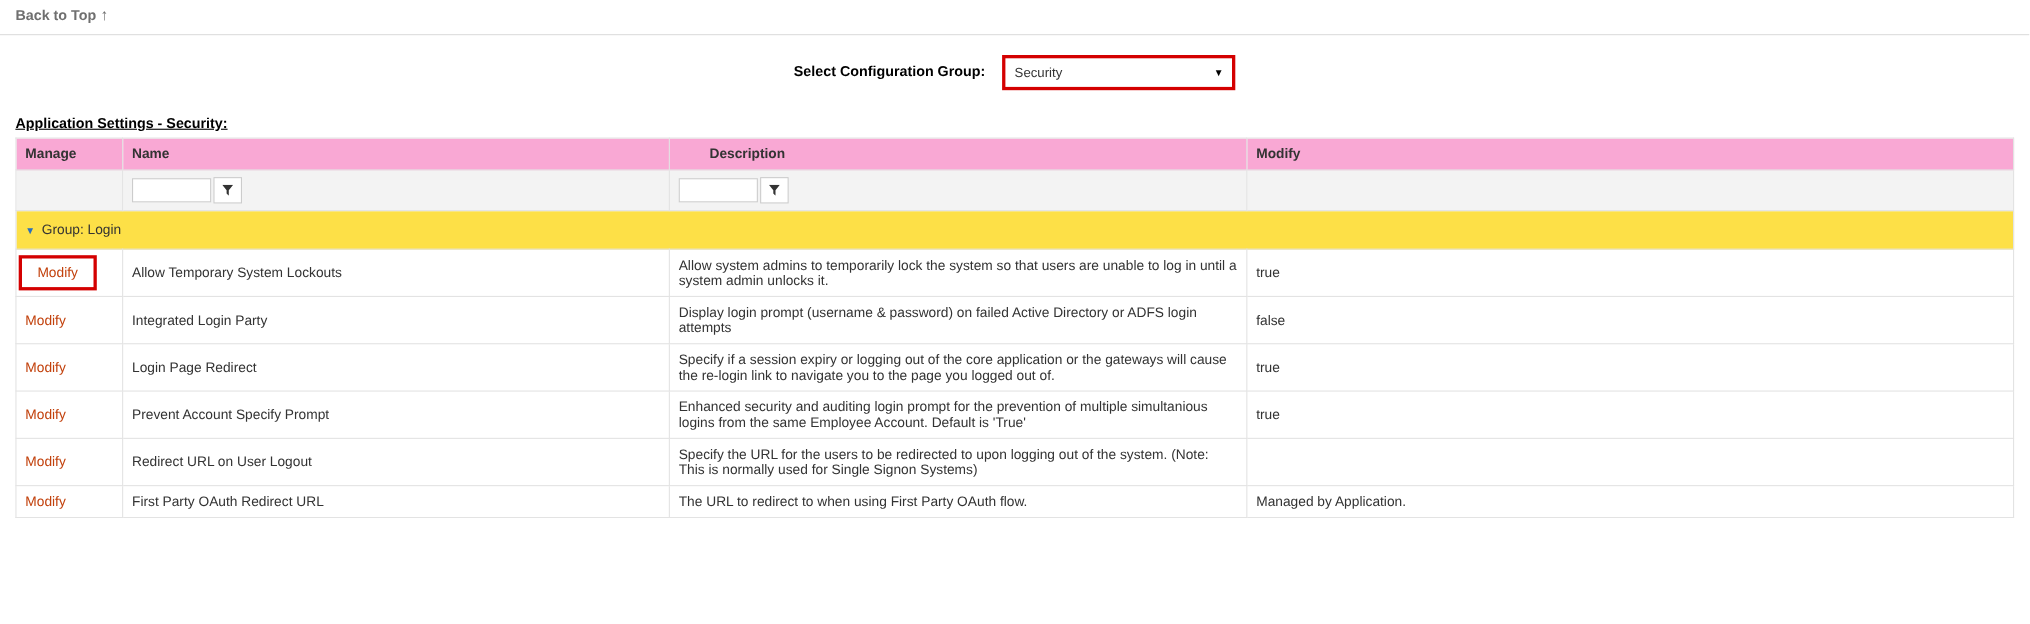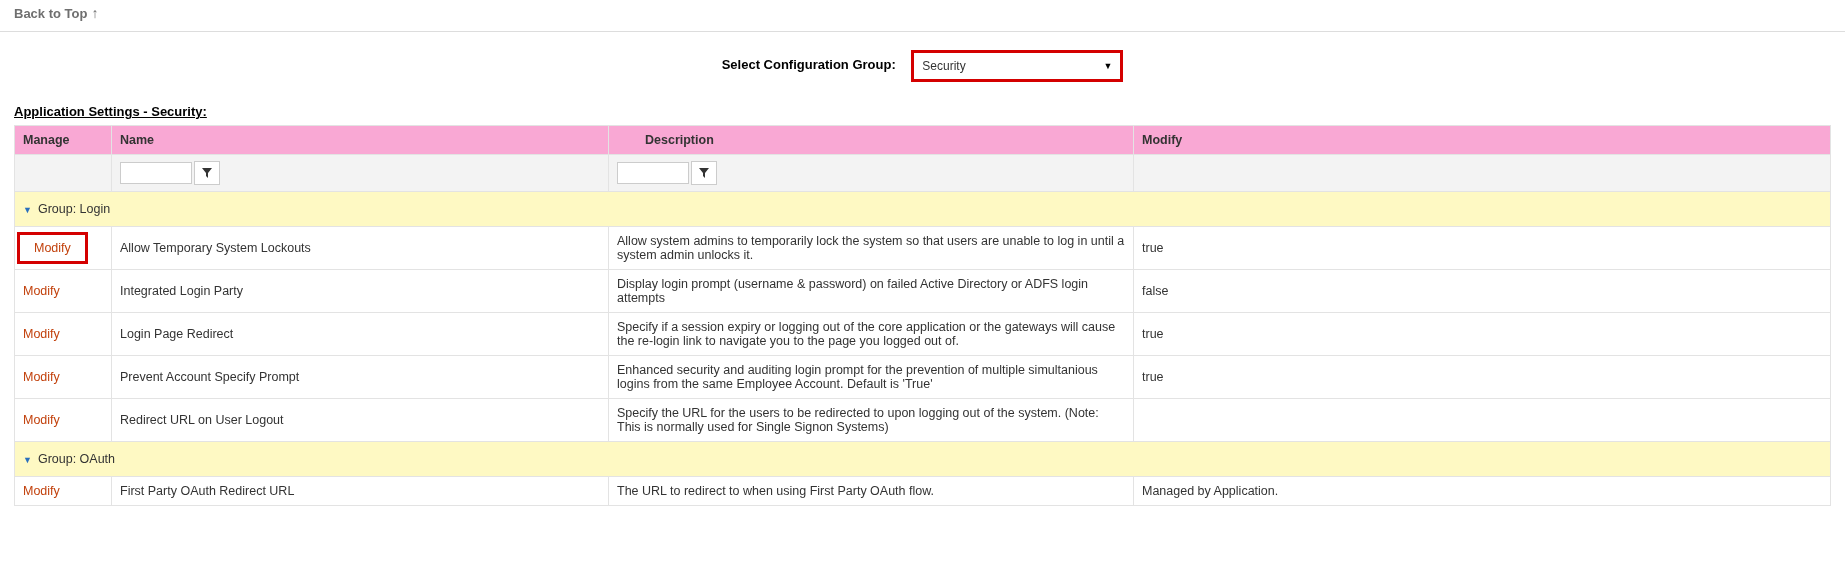--- a/index.html
+++ b/index.html
@@ -14,21 +14,21 @@
 .section-title{font-weight:bold;text-decoration:underline;font-size:13px;color:#000;padding:0 14px 6px 14px;}
 table{border-collapse:collapse;width:calc(100% - 28px);margin:0 14px;font-size:12.5px;}
 th{background:#f9a8d4;text-align:left;font-weight:bold;color:#333;border:1px solid #e3e3e3;padding:7px 8px;}
 td{border:1px solid #e3e3e3;padding:7px 8px;vertical-align:middle;color:#333;}
 .filter-row td{background:#f3f3f3;}
 .filter-cell{padding:6px 8px;}
 .filter-wrap{display:inline-flex;align-items:center;gap:0;}
 .filter-input{width:62px;height:20px;border:1px solid #ccc;font-size:12px;padding:0 4px;background:#fff;}
 .filter-btn{width:24px;height:22px;border:1px solid #ccc;background:#fff;display:inline-flex;align-items:center;justify-content:center;cursor:pointer;margin-left:2px;}
 .filter-btn svg{width:10px;height:10px;}
-.group-row td{background:#fef9c3;font-size:12.5px;color:#333;padding:10px 8px;}
+.group-row td{background:#fde047;font-size:12.5px;color:#333;padding:10px 8px;}
 .group-toggle{color:#2a6fbd;font-size:9px;display:inline-block;margin-right:6px;cursor:pointer;}
 .modify-link{color:#c2410c;cursor:pointer;}
 .modify-box{display:inline-block;border:3px solid #d40000;padding:6px 14px;margin:-6px -6px;}
 .col-manage{width:80px;}
 .col-name{width:480px;}
 .col-desc{width:480px;padding-left:36px;}
 .col-value{}
 </style>
 </head>
 <body>
@@ -110,23 +110,20 @@
         <td>Prevent Account Specify Prompt</td>
         <td>Enhanced security and auditing login prompt for the prevention of multiple simultanious logins from the same Employee Account. Default is 'True'</td>
         <td>true</td>
       </tr>
       <tr>
         <td><span class="modify-link">Modify</span></td>
         <td>Redirect URL on User Logout</td>
         <td>Specify the URL for the users to be redirected to upon logging out of the system. (Note: This is normally used for Single Signon Systems)</td>
         <td></td>
       </tr>
-      <tr class="group-row">
-        <td colspan="4"><span class="group-toggle">▼</span><span>Group: OAuth</span></td>
-      </tr>
       <tr>
         <td><span class="modify-link">Modify</span></td>
         <td>First Party OAuth Redirect URL</td>
         <td>The URL to redirect to when using First Party OAuth flow.</td>
         <td style="font-weight: normal;">Managed by Application.</td>
       </tr>
     </tbody>
 </table>
 
 </body></html>

